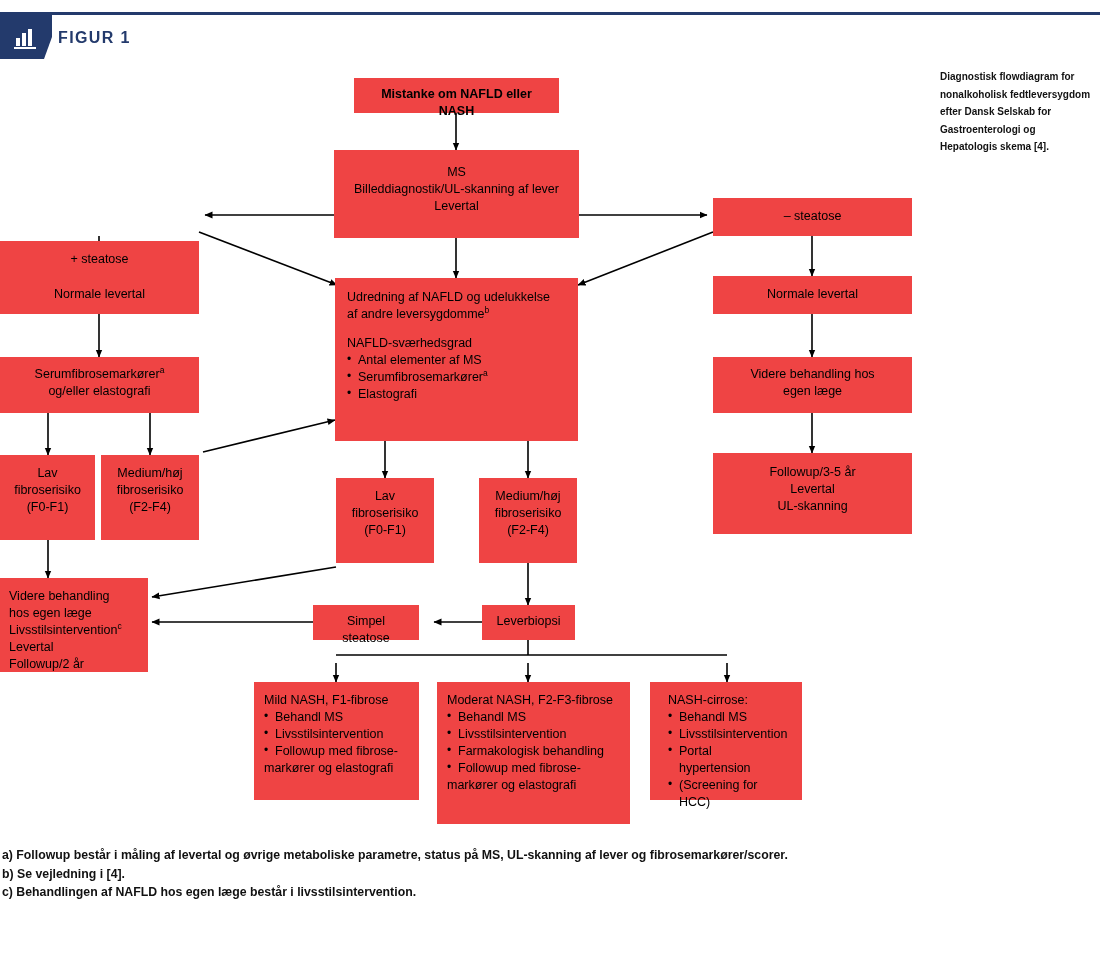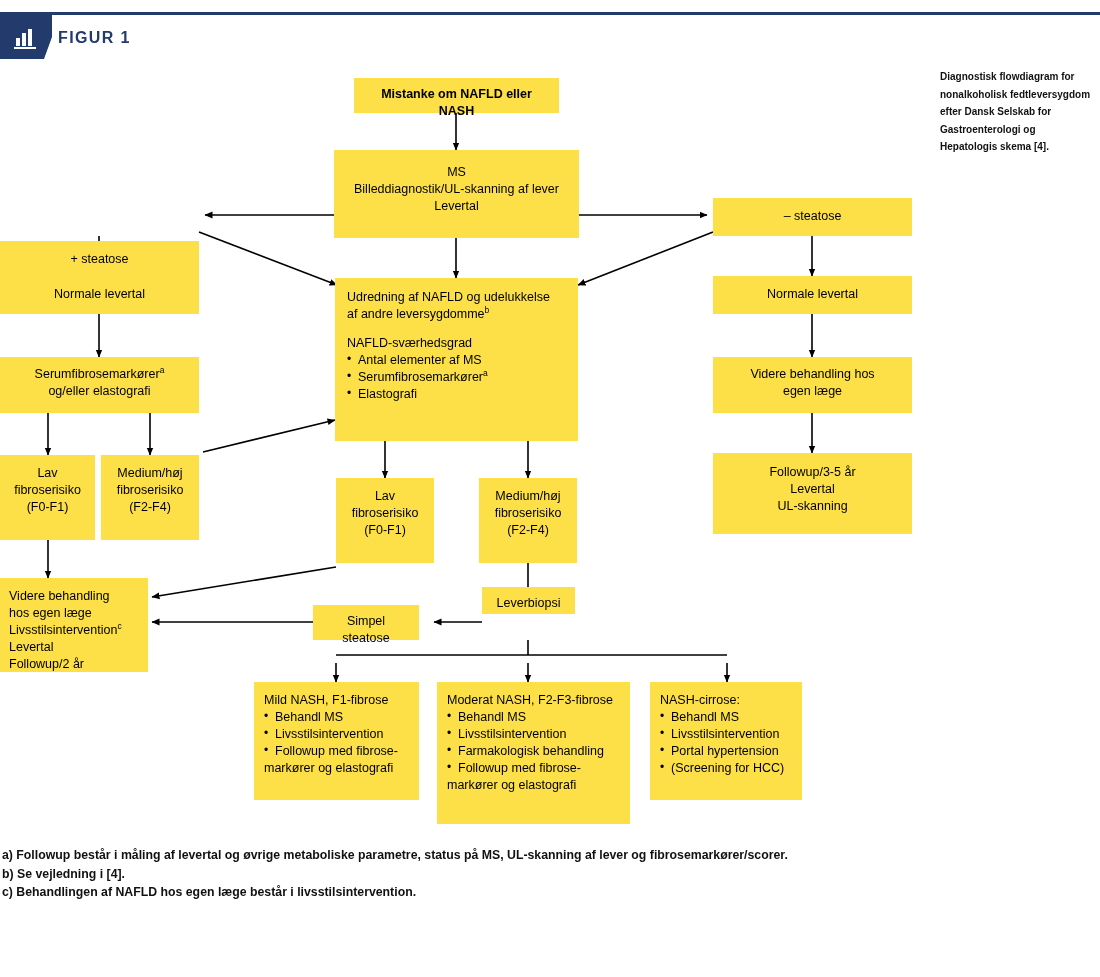--- a/index.html
+++ b/index.html
@@ -29,21 +29,21 @@
   }
   
   #caption{
     position:absolute;left:940px;top:68px;width:152px;
     font-size:10px;font-weight:bold;line-height:17.5px;color:#111;
   }
   
   #flow{position:absolute;left:0;top:0;width:1100px;height:850px;}
   #arrows{position:absolute;left:0;top:0;width:1100px;height:850px;}
   .node{
-    position:absolute;background:#fde047;
+    position:absolute;background:#ef4444;
     box-sizing:border-box;
     font-size:12.5px;line-height:17px;color:#000;
   }
   .node .inner{padding:7px 9px;}
   .c  {text-align:center;}
   .l  {text-align:left;}
   .b  {font-weight:bold;}
   .ul{margin:0;padding:0;list-style:none;}
   .ul li{position:relative;padding-left:11px;}
   .ul li::before{content:"\2022";position:absolute;left:0;top:-1px;font-size:12px;}
@@ -239,21 +239,21 @@
       <div><span>Livsstilsintervention</span><sup>c</sup></div>
       <div>Levertal</div>
       <div>Followup/2 år</div>
     </div>
   </div>
 
   <div class="node c" style="left:313px;top:605px;width:106px;height:35px;">
     <div class="inner" style="padding-top:8px;">Simpel steatose</div>
   </div>
 
-  <div class="node c" style="left:482px;top:587px;width:93px;height:27px;">
+  <div class="node c" style="left:482px;top:605px;width:93px;height:35px;">
     <div class="inner" style="padding-top:8px;">Leverbiopsi</div>
   </div>
 
   <div class="node l" style="left:254px;top:682px;width:165px;height:118px;">
     <div class="inner" style="padding:10px 10px;">
       <div>Mild NASH, F1-fibrose</div>
       <ul class="ul">
         <li>Behandl MS</li>
         <li>Livsstilsintervention</li>
         <li>Followup med fibrose-</li>
@@ -269,21 +269,21 @@
         <li>Behandl MS</li>
         <li>Livsstilsintervention</li>
         <li>Farmakologisk behandling</li>
         <li>Followup med fibrose-</li>
       </ul>
       <div>markører og elastografi</div>
     </div>
   </div>
 
   <div class="node l" style="left:650px;top:682px;width:152px;height:118px;">
-    <div class="inner" style="padding:10px 10px;">
+    <div class="inner" style="padding:10px 18px;">
       <div>NASH-cirrose:</div>
       <ul class="ul">
         <li>Behandl MS</li>
         <li>Livsstilsintervention</li>
         <li>Portal hypertension</li>
         <li>(Screening for HCC)</li>
       </ul>
     </div>
   </div>
 

